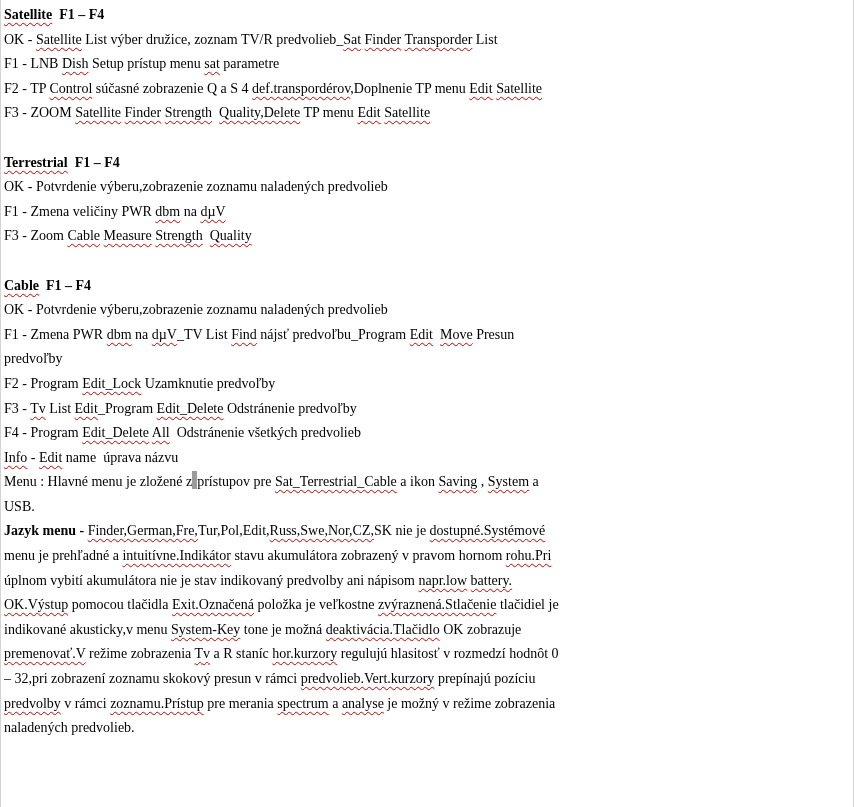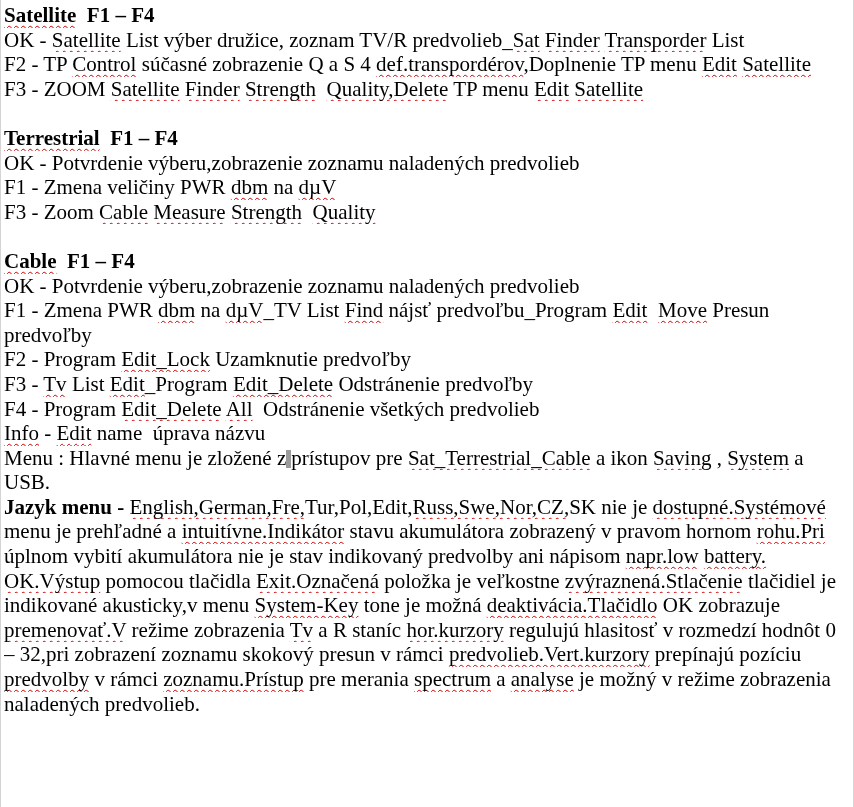--- a/index.html
+++ b/index.html
@@ -17,21 +17,21 @@
     box-sizing: border-box;
     width: 854px;
     height: 807px;
     padding: 3px 0 0 3px;
     border-left: 1px solid var(--edge, #d4d4d4);
     border-right: 1px solid var(--edge, #d4d4d4);
     background: var(--bg, #ffffff);
   }
   .line {
     white-space: pre;
-    font-size: 21px;
+    font-size: 14px;
     height: 24.6px;
     line-height: 24.6px;
     color: var(--ink, #000000);
     overflow: hidden;
   }
   .line.heading { font-weight: bold; }
   .bold { font-weight: bold; }
   .squiggle {
     text-decoration-line: underline;
     text-decoration-style: wavy;
@@ -47,39 +47,40 @@
     background: var(--cursor, #9b9b9b);
     vertical-align: -3px;
   }
 </style>
 </head>
 <body>
 
 <div class="doc-page" id="doc-page">
     <div class="line heading"><span class="squiggle">Satellite</span><span class="">  F1 – F4</span></div>
     <div class="line"><span class="">OK - </span><span class="squiggle">Satellite</span><span class=""> List výber družice, zoznam TV/R predvolieb_</span><span class="squiggle">Sat</span><span class=""> </span><span class="squiggle">Finder</span><span class=""> </span><span class="squiggle">Transporder</span><span class=""> List</span></div>
+    <div class="line"><span class="">F1 - LNB </span><span class="squiggle">Dish</span><span class=""> Setup prístup menu </span><span class="squiggle">sat</span><span class=""> parametre</span></div>
     <div class="line"><span class="">F2 - TP </span><span class="squiggle">Control</span><span class=""> súčasné zobrazenie Q a S 4 </span><span class="squiggle">def.transpordérov</span><span class="">,Doplnenie TP menu </span><span class="squiggle">Edit</span><span class=""> </span><span class="squiggle">Satellite</span></div>
     <div class="line"><span class="">F3 - ZOOM </span><span class="squiggle">Satellite</span><span class=""> </span><span class="squiggle">Finder</span><span class=""> </span><span class="squiggle">Strength</span><span class="">  </span><span class="squiggle">Quality,Delete</span><span class=""> TP menu </span><span class="squiggle">Edit</span><span class=""> </span><span class="squiggle">Satellite</span></div>
     <div class="line"></div>
     <div class="line heading"><span class="squiggle">Terrestrial</span><span class="">  F1 – F4</span></div>
     <div class="line"><span class="">OK - Potvrdenie výberu,zobrazenie zoznamu naladených predvolieb</span></div>
     <div class="line"><span class="">F1 - Zmena veličiny PWR </span><span class="squiggle">dbm</span><span class=""> na </span><span class="squiggle">dµV</span></div>
     <div class="line"><span class="">F3 - Zoom </span><span class="squiggle">Cable</span><span class=""> </span><span class="squiggle">Measure</span><span class=""> </span><span class="squiggle">Strength</span><span class="">  </span><span class="squiggle">Quality</span></div>
     <div class="line"></div>
     <div class="line heading"><span class="squiggle">Cable</span><span class="">  F1 – F4</span></div>
     <div class="line"><span class="">OK - Potvrdenie výberu,zobrazenie zoznamu naladených predvolieb</span></div>
     <div class="line"><span class="">F1 - Zmena PWR </span><span class="squiggle">dbm</span><span class=""> na </span><span class="squiggle">dµV</span><span class="">_TV List </span><span class="squiggle">Find</span><span class=""> nájsť predvoľbu_Program </span><span class="squiggle">Edit</span><span class="">  </span><span class="squiggle">Move</span><span class=""> Presun</span></div>
     <div class="line"><span class="">predvoľby</span></div>
     <div class="line"><span class="">F2 - Program </span><span class="squiggle">Edit_Lock</span><span class=""> Uzamknutie predvoľby</span></div>
     <div class="line"><span class="">F3 - </span><span class="squiggle">Tv</span><span class=""> List </span><span class="squiggle">Edit</span><span class="">_Program </span><span class="squiggle">Edit_Delete</span><span class=""> Odstránenie predvoľby</span></div>
     <div class="line"><span class="">F4 - Program </span><span class="squiggle">Edit_Delete</span><span class=""> </span><span class="squiggle">All</span><span class="">  Odstránenie všetkých predvolieb</span></div>
     <div class="line"><span class="squiggle">Info</span><span class=""> - </span><span class="squiggle">Edit</span><span class=""> name  úprava názvu</span></div>
     <div class="line"><span class="">Menu : Hlavné menu je zložené z</span><span class="cursor"></span><span class="">prístupov pre </span><span class="squiggle">Sat_Terrestrial_Cable</span><span class=""> a ikon </span><span class="squiggle">Saving</span><span class=""> , </span><span class="squiggle">System</span><span class=""> a</span></div>
     <div class="line"><span class="">USB.</span></div>
-    <div class="line"><span class="bold">Jazyk menu - </span><span class="squiggle">English,German,Fre,</span><span class="">Tur,Pol,Edit,</span><span class="squiggle">Russ,Swe,Nor,CZ,</span><span class="">SK nie je </span><span class="squiggle">dostupné.Systémové</span></div>
+    <div class="line"><span class="bold">Jazyk menu - </span><span class="squiggle">Finder,German,Fre,</span><span class="">Tur,Pol,Edit,</span><span class="squiggle">Russ,Swe,Nor,CZ,</span><span class="">SK nie je </span><span class="squiggle">dostupné.Systémové</span></div>
     <div class="line"><span class="">menu je prehľadné a </span><span class="squiggle">intuitívne.Indikátor</span><span class=""> stavu akumulátora zobrazený v pravom hornom </span><span class="squiggle">rohu.Pri</span></div>
     <div class="line"><span class="">úplnom vybití akumulátora nie je stav indikovaný predvolby ani nápisom </span><span class="squiggle">napr.low</span><span class=""> </span><span class="squiggle">battery.</span></div>
     <div class="line"><span class="squiggle">OK.Výstup</span><span class=""> pomocou tlačidla </span><span class="squiggle">Exit.Označená</span><span class=""> položka je veľkostne </span><span class="squiggle">zvýraznená.Stlačenie</span><span class=""> tlačidiel je</span></div>
     <div class="line"><span class="">indikované akusticky,v menu </span><span class="squiggle">System-Key</span><span class=""> tone je možná </span><span class="squiggle">deaktivácia.Tlačidlo</span><span class=""> OK zobrazuje</span></div>
     <div class="line"><span class="squiggle">premenovať.V</span><span class=""> režime zobrazenia </span><span class="squiggle">Tv</span><span class=""> a R staníc </span><span class="squiggle">hor.kurzory</span><span class=""> regulujú hlasitosť v rozmedzí hodnôt 0</span></div>
     <div class="line"><span class="">– 32,pri zobrazení zoznamu skokový presun v rámci </span><span class="squiggle">predvolieb.Vert.kurzory</span><span class=""> prepínajú pozíciu</span></div>
     <div class="line"><span class="squiggle">predvolby</span><span class=""> v rámci </span><span class="squiggle">zoznamu.Prístup</span><span class=""> pre merania </span><span class="squiggle">spectrum</span><span class=""> a </span><span class="squiggle">analyse</span><span class=""> je možný v režime zobrazenia</span></div>
     <div class="line"><span class="">naladených predvolieb.</span></div>
   </div>
 

